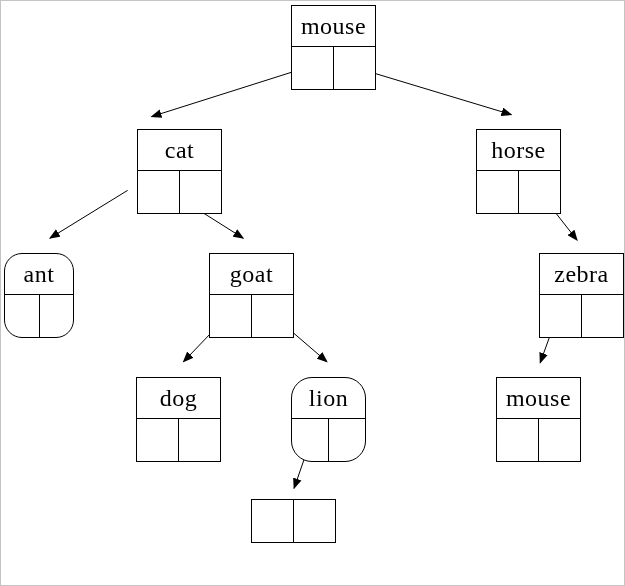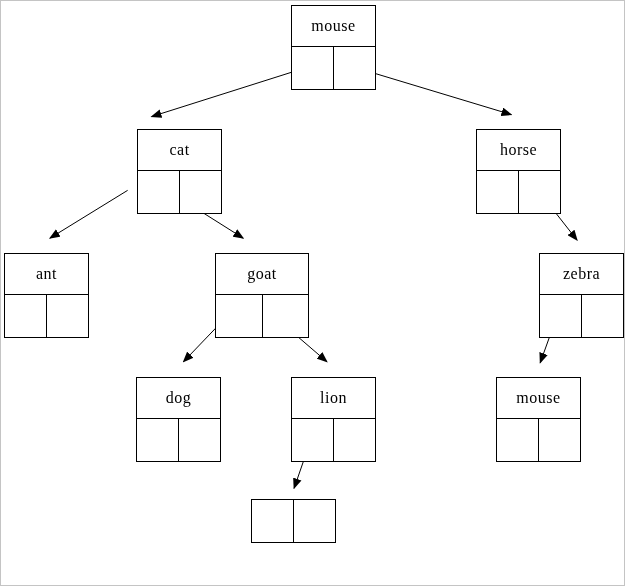--- a/index.html
+++ b/index.html
@@ -30,21 +30,21 @@
     box-sizing: border-box;
     border: 1px solid #000000;
     background: #ffffff;
   }
   .node-label-row {
     box-sizing: border-box;
     border-bottom: 1px solid #000000;
     display: flex;
     align-items: center;
     justify-content: center;
-    font-size: 16px;
+    font-size: 24px;
     color: #000000;
     letter-spacing: 0.5px;
   }
   .node-cells {
     box-sizing: border-box;
     display: flex;
   }
   .cell {
     flex: 1 1 0;
     box-sizing: border-box;
@@ -87,49 +87,49 @@
       <div class="cell right"></div>
     </div>
   </div>
     <div class="node" style="left: 475px; top: 128px; width: 85px; border-color: rgb(0, 0, 0);">
     <div class="node-label-row" style="height: 41px; border-color: rgb(0, 0, 0); color: rgb(0, 0, 0);">horse</div>
     <div class="node-cells" style="height: 42px;">
       <div class="cell left" style="border-color: rgb(0, 0, 0);"></div>
       <div class="cell right"></div>
     </div>
   </div>
-    <div class="node" style="left: 3px; top: 252px; width: 85px; border-color: rgb(0, 0, 0);">
+    <div class="node" style="left: 3px; top: 252px; width: 70px; border-color: rgb(0, 0, 0); border-radius: 18px;">
     <div class="node-label-row" style="height: 41px; border-color: rgb(0, 0, 0); color: rgb(0, 0, 0);">ant</div>
     <div class="node-cells" style="height: 42px;">
       <div class="cell left" style="border-color: rgb(0, 0, 0);"></div>
       <div class="cell right"></div>
     </div>
   </div>
-    <div class="node" style="left: 214px; top: 252px; width: 94px; border-color: rgb(0, 0, 0);">
+    <div class="node" style="left: 208px; top: 252px; width: 85px; border-color: rgb(0, 0, 0);">
     <div class="node-label-row" style="height: 41px; border-color: rgb(0, 0, 0); color: rgb(0, 0, 0);">goat</div>
     <div class="node-cells" style="height: 42px;">
       <div class="cell left" style="border-color: rgb(0, 0, 0);"></div>
       <div class="cell right"></div>
     </div>
   </div>
     <div class="node" style="left: 135px; top: 376px; width: 85px; border-color: rgb(0, 0, 0);">
     <div class="node-label-row" style="height: 41px; border-color: rgb(0, 0, 0); color: rgb(0, 0, 0);">dog</div>
     <div class="node-cells" style="height: 42px;">
       <div class="cell left" style="border-color: rgb(0, 0, 0);"></div>
       <div class="cell right"></div>
     </div>
   </div>
     <div class="node" style="left: 538px; top: 252px; width: 85px; border-color: rgb(0, 0, 0);">
     <div class="node-label-row" style="height: 41px; border-color: rgb(0, 0, 0); color: rgb(0, 0, 0);">zebra</div>
     <div class="node-cells" style="height: 42px;">
       <div class="cell left" style="border-color: rgb(0, 0, 0);"></div>
       <div class="cell right"></div>
     </div>
   </div>
-    <div class="node" style="left: 290px; top: 376px; width: 85px; border-color: rgb(0, 0, 0);">
+    <div class="node" style="left: 290px; top: 376px; width: 75px; border-color: rgb(0, 0, 0); border-radius: 21px;">
     <div class="node-label-row" style="height: 41px; border-color: rgb(0, 0, 0); color: rgb(0, 0, 0);">lion</div>
     <div class="node-cells" style="height: 42px;">
       <div class="cell left" style="border-color: rgb(0, 0, 0);"></div>
       <div class="cell right"></div>
     </div>
   </div>
     <div class="node" style="left: 495px; top: 376px; width: 85px; border-color: rgb(0, 0, 0);">
     <div class="node-label-row" style="height: 41px; border-color: rgb(0, 0, 0); color: rgb(0, 0, 0);">mouse</div>
     <div class="node-cells" style="height: 42px;">
       <div class="cell left" style="border-color: rgb(0, 0, 0);"></div>

